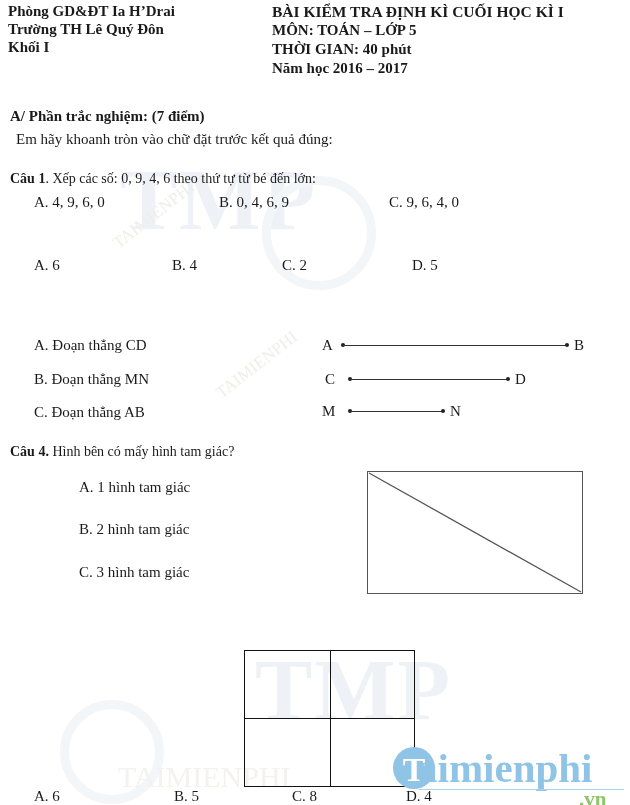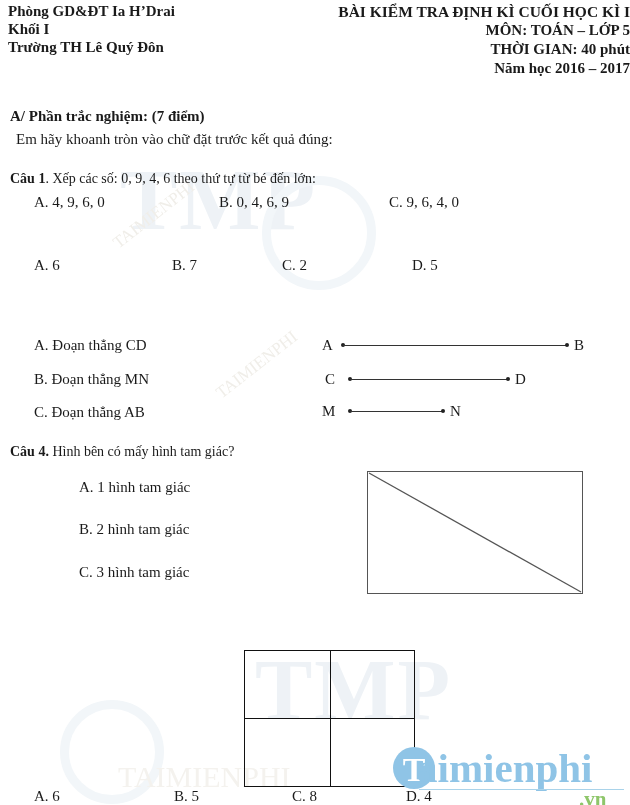--- a/index.html
+++ b/index.html
@@ -74,21 +74,21 @@
     top: 2px;
     font-weight: bold;
     font-size: 15px;
     line-height: 18px;
   }
   .hdr-left div { white-space: nowrap; }
   .hdr-right {
     left: 272px;
     top: 2px;
     width: 358px;
-    text-align: right;
+    text-align: left;
     font-weight: bold;
     font-size: 15px;
     line-height: 19px;
   }
   .hdr-right div { white-space: nowrap; }
   .hdr-right .t1 { font-size: 15.5px; }
 
   
   .sec-title {
     left: 10px;
@@ -269,41 +269,41 @@
     <div class="wm-circle wm-c2"></div>
     <div class="wm-diag wm-d1">TAIMIENPHI</div>
     <div class="wm-diag wm-d2">TAIMIENPHI</div>
     <div class="wm-diag wm-d3">TAIMIENPHI</div>
   </div>
 
   <div class="layer">
 
     <div class="abs hdr-left">
       <div>Phòng GD&amp;ĐT Ia H’Drai</div>
+      <div>Trường TH Lê Quý Đôn</div>
       <div>Khối I</div>
-      <div>Trường TH Lê Quý Đôn</div>
     </div>
 
     <div class="abs hdr-right">
       <div class="t1">BÀI KIỂM TRA ĐỊNH KÌ CUỐI HỌC KÌ I</div>
       <div>MÔN: TOÁN – LỚP 5</div>
       <div>THỜI GIAN: 40 phút</div>
       <div>Năm học 2016 – 2017</div>
     </div>
 
     <div class="abs sec-title">A/ Phần trắc nghiệm: (7 điểm)</div>
     <div class="abs sec-sub">Em hãy khoanh tròn vào chữ đặt trước kết quả đúng:</div>
 
     <div class="abs q-stem q1-stem"><b>Câu 1</b><span>. Xếp các số: 0, 9, 4, 6 theo thứ tự từ bé đến lớn:</span></div>
     <div class="abs opt q1-a">A.    4, 9, 6, 0</div>
     <div class="abs opt q1-b">B. 0, 4, 6, 9</div>
     <div class="abs opt q1-c">C. 9, 6, 4, 0</div>
 
     <div class="abs opt q2-a">A. 6</div>
-    <div class="abs opt q2-b">B. 7</div>
+    <div class="abs opt q2-b">B. 4</div>
     <div class="abs opt q2-c">C. 2</div>
     <div class="abs opt q2-d">D. 5</div>
 
     <div class="abs opt q3-a">A. Đoạn thẳng CD</div>
     <div class="abs opt q3-b">B. Đoạn thẳng MN</div>
     <div class="abs opt q3-c">C. Đoạn thẳng AB</div>
 
     <div class="seg-wrap">
       <div class="seg-label" style="left:322px; top:338px;">A</div>
       <div class="seg-dot" style="left:341px; top:343px;"></div>

